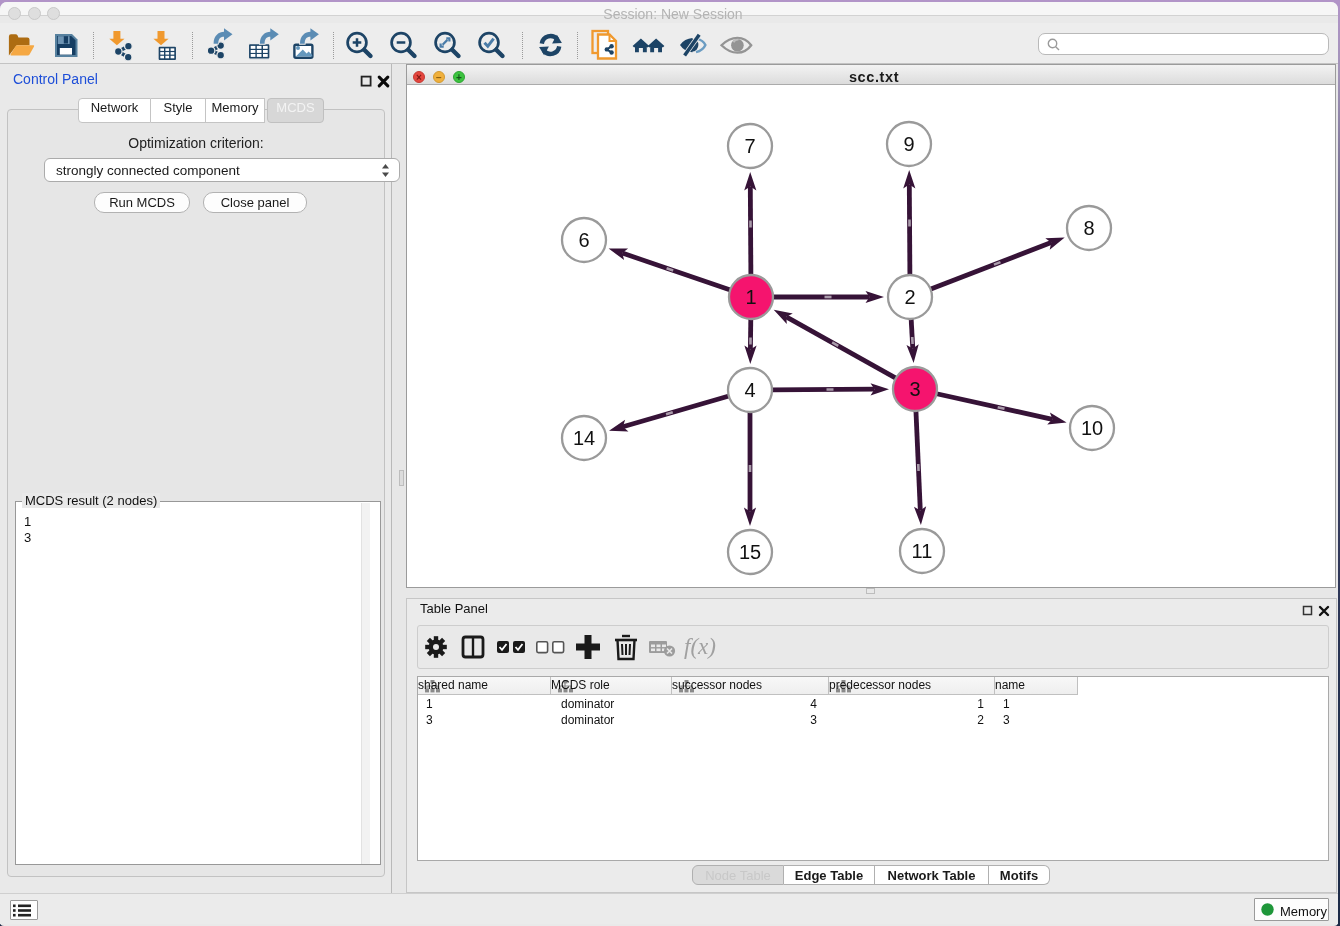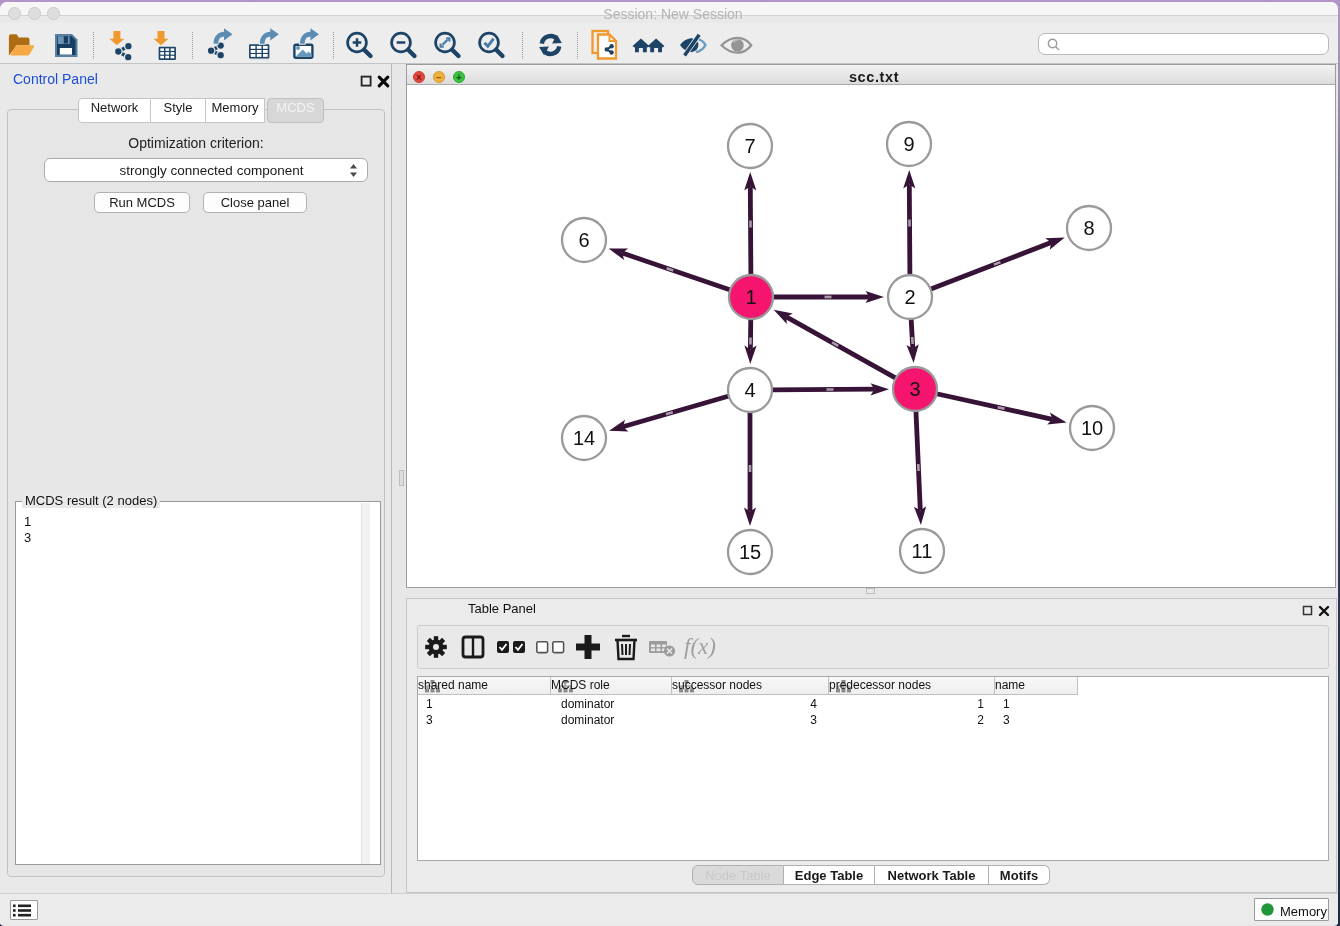--- a/index.html
+++ b/index.html
@@ -16,31 +16,31 @@
 .mainbg { position:absolute; left:0; top:64px; width:1338px; height:829px; background:#e7e7e7; }
 .statusbar { position:absolute; left:0; top:893px; width:1338px; height:31px; background:#ebebeb; border-top:1px solid #cfcfcf; }
 .cpanel { position:absolute; left:0; top:64px; width:392px; height:829px; background:#e9e9e9; border-right:1px solid #b9b9b9; }
 .cp-title { position:absolute; left:13px; top:7px; font-size:14px; color:#1d4ed8; }
 .tabpane { position:absolute; left:7px; top:45px; width:378px; height:768px; background:#e6e6e6; border:1px solid #c2c2c2; border-radius:4px; }
 .tabs { position:absolute; left:78px; top:34px; height:19px; display:flex; }
 .tab { height:25px; line-height:18px; font-size:13px; color:#1a1a1a; background:#fff; border:1px solid #c4c4c4; border-left:none; text-align:center; }
 .tab.first { border-left:1px solid #c4c4c4; border-radius:4px 0 0 4px; }
 .tab.sel { background:#d7d7d7; color:#f3f3f3; border:1px solid #c0c0c0; margin-left:2px; border-radius:4px; }
 .opt-label { position:absolute; left:0; top:71px; width:392px; text-align:center; font-size:14px; color:#222; }
-.dropdown { position:absolute; left:44px; top:94px; width:324px; height:24px; background:#fff; border:1px solid #ababab; border-radius:6px; font-size:13.5px; color:#1a1a1a; line-height:23px; padding-left:11px;text-align:center; }
-.btn { position:absolute; height:21px; background:#fdfdfd; border:1px solid #b2b2b2; border-radius:5px; font-size:13px; color:#1a1a1a; text-align:center; line-height:19px; }
+.dropdown { position:absolute; left:44px; top:94px; width:356px; height:24px; background:#fff; border:1px solid #ababab; border-radius:6px; font-size:13.5px; color:#1a1a1a; line-height:23px; padding-left:11px; }
+.btn { position:absolute; height:21px; background:#fdfdfd; border:1px solid #b2b2b2; border-radius:10px; font-size:13px; color:#1a1a1a; text-align:center; line-height:19px; }
 .fieldset { position:absolute; left:15px; top:437px; width:366px; height:364px; background:#fff; border:1px solid #989898; }
 .fs-legend { position:absolute; left:6px; top:-9px; background:#e9e9e9; padding:0 3px; font-size:13px; color:#111; }
 .fs-scroll { position:absolute; right:10px; top:1px; width:9px; height:361px; background:#f2f2f2; border-left:1px solid #e2e2e2; }
 .netframe { position:absolute; left:406px; top:64px; width:930px; height:524px; background:#fff; border:1px solid #9b9b9b; }
 .net-titlebar { position:absolute; left:0; top:0; width:928px; height:20px; background:linear-gradient(#f3f3f3,#dcdcdc); border-bottom:1px solid #ababab; }
 .mac-dot { position:absolute; top:6px; width:12px; height:12px; border-radius:50%; font-size:10px; font-weight:bold; text-align:center; line-height:11px; }
 .net-title { position:absolute; left:3px; top:4px; width:100%; text-align:center; font-size:14.5px; font-weight:bold; color:#1a1a1a; letter-spacing:0.6px; }
 .tpanel { position:absolute; left:406px; top:598px; width:931px; height:295px; background:#ebebeb; border:1px solid #c6c6c6; }
-.tp-title { position:absolute; left:13px; top:2px; font-size:13px; color:#111;margin-left:48px; }
+.tp-title { position:absolute; left:13px; top:2px; font-size:13px; color:#111; }
 .tp-toolbar { position:absolute; left:10px; top:26px; width:912px; height:44px; background:#e9e9e9; border:1px solid #cdcdcd; border-radius:3px; }
 .tbl { position:absolute; left:10px; top:77px; width:912px; height:185px; background:#fff; border:1px solid #a9a9a9; }
 .tbl-header { position:absolute; left:0; top:0; height:18px; background:linear-gradient(#f8f8f8,#eee); border-bottom:1px solid #c0c0c0; border-right:1px solid #c0c0c0; font-size:12px; color:#111; text-align:left; line-height:17px; }
 .tbl-cell { position:absolute; font-size:12px; color:#111; height:16px; line-height:16px; }
 .btab { height:20px; line-height:19px; font-size:13px; font-weight:bold; color:#1a1a1a; background:#fff; border:1px solid #b0b0b0; border-left:none; text-align:center; }
 </style>
 </head>
 <body>
 <div class="win"></div>
 <div class="titlebar">

